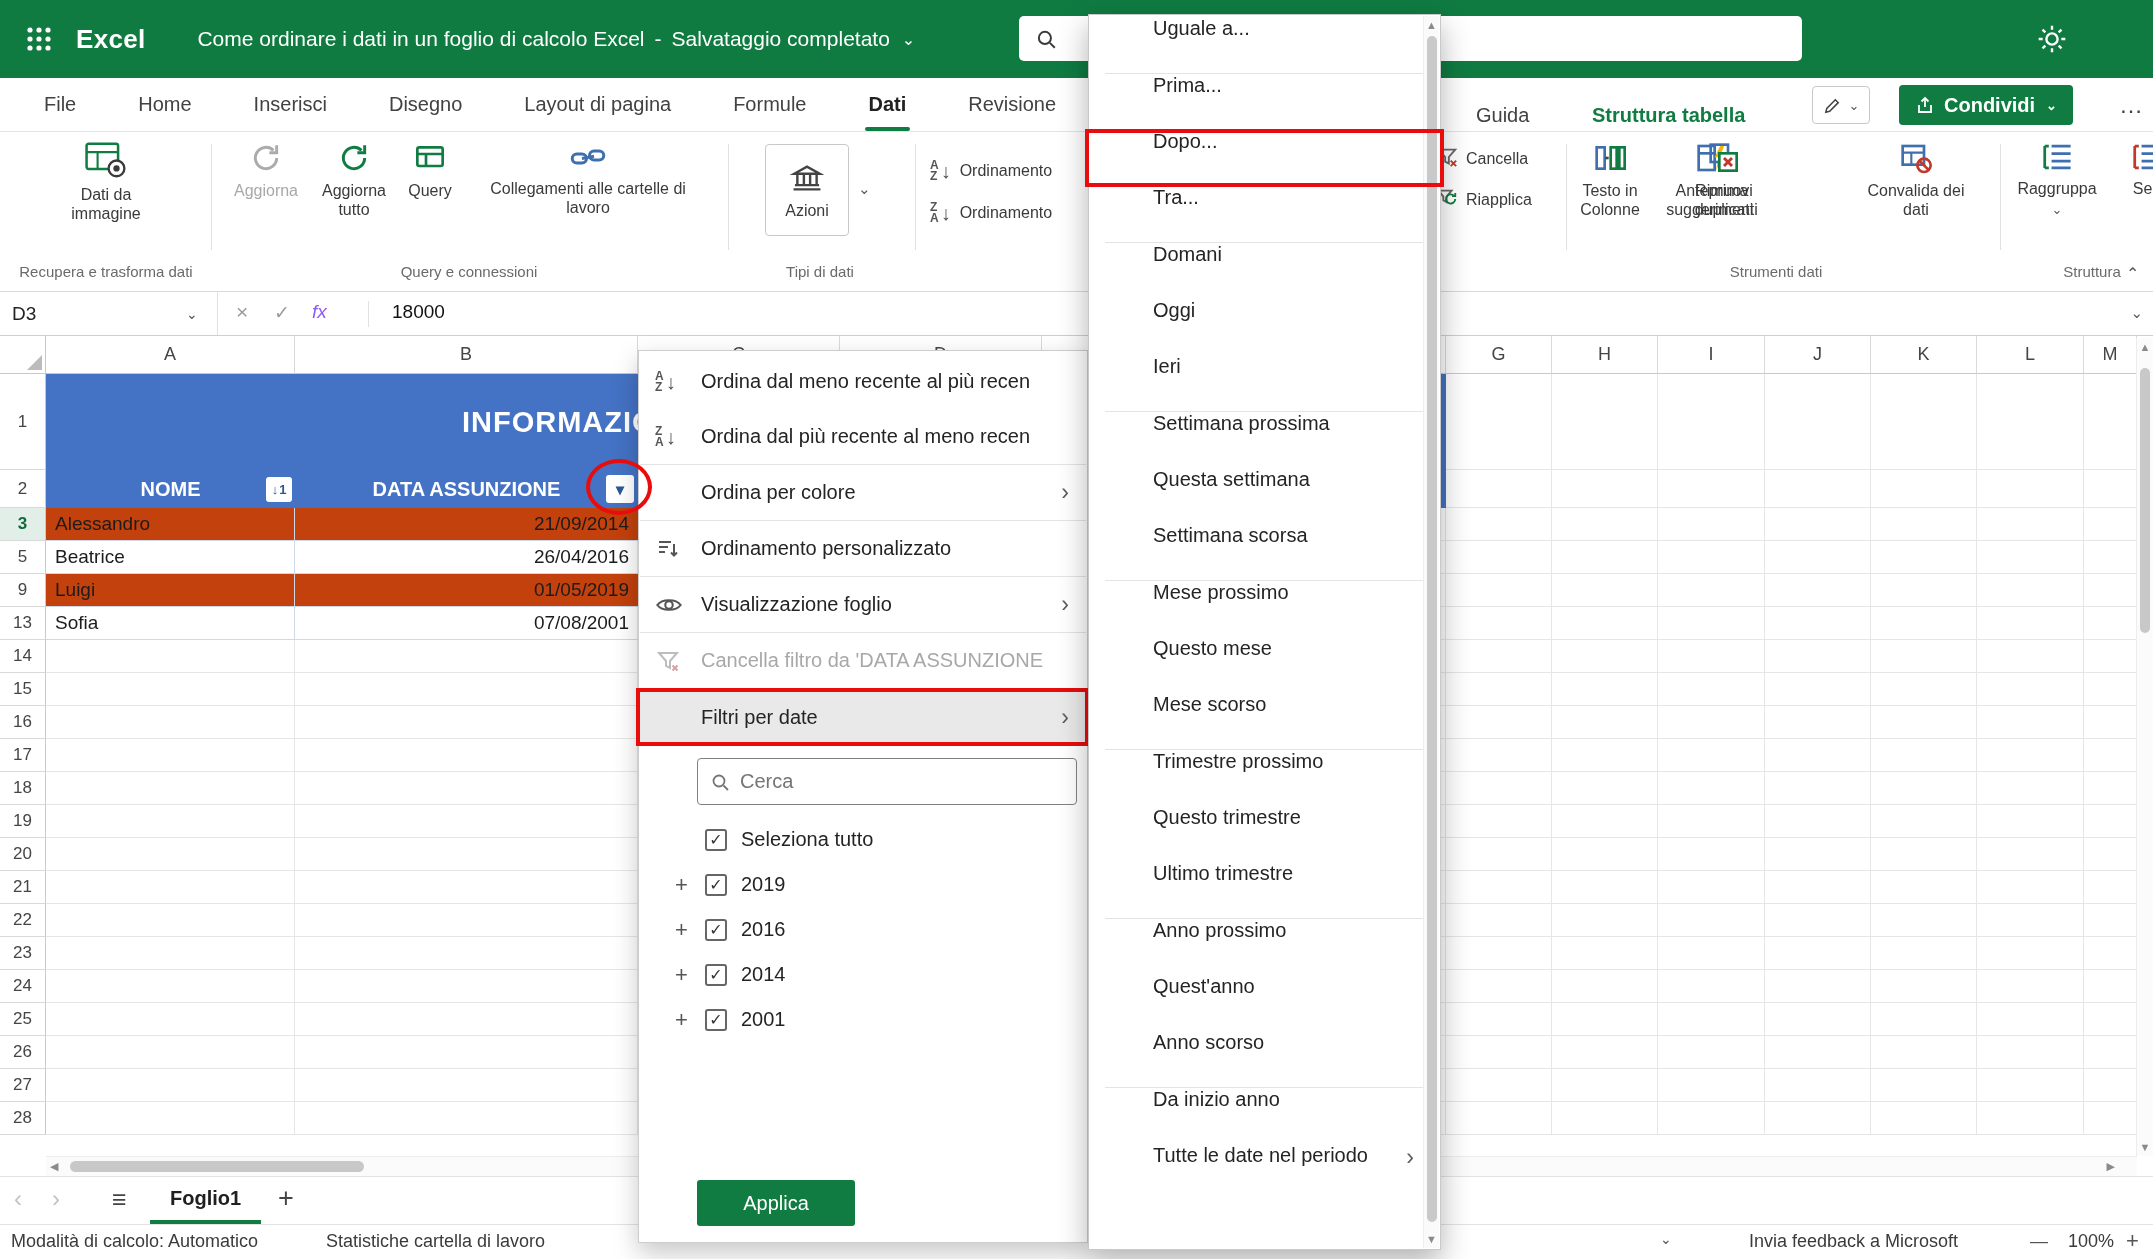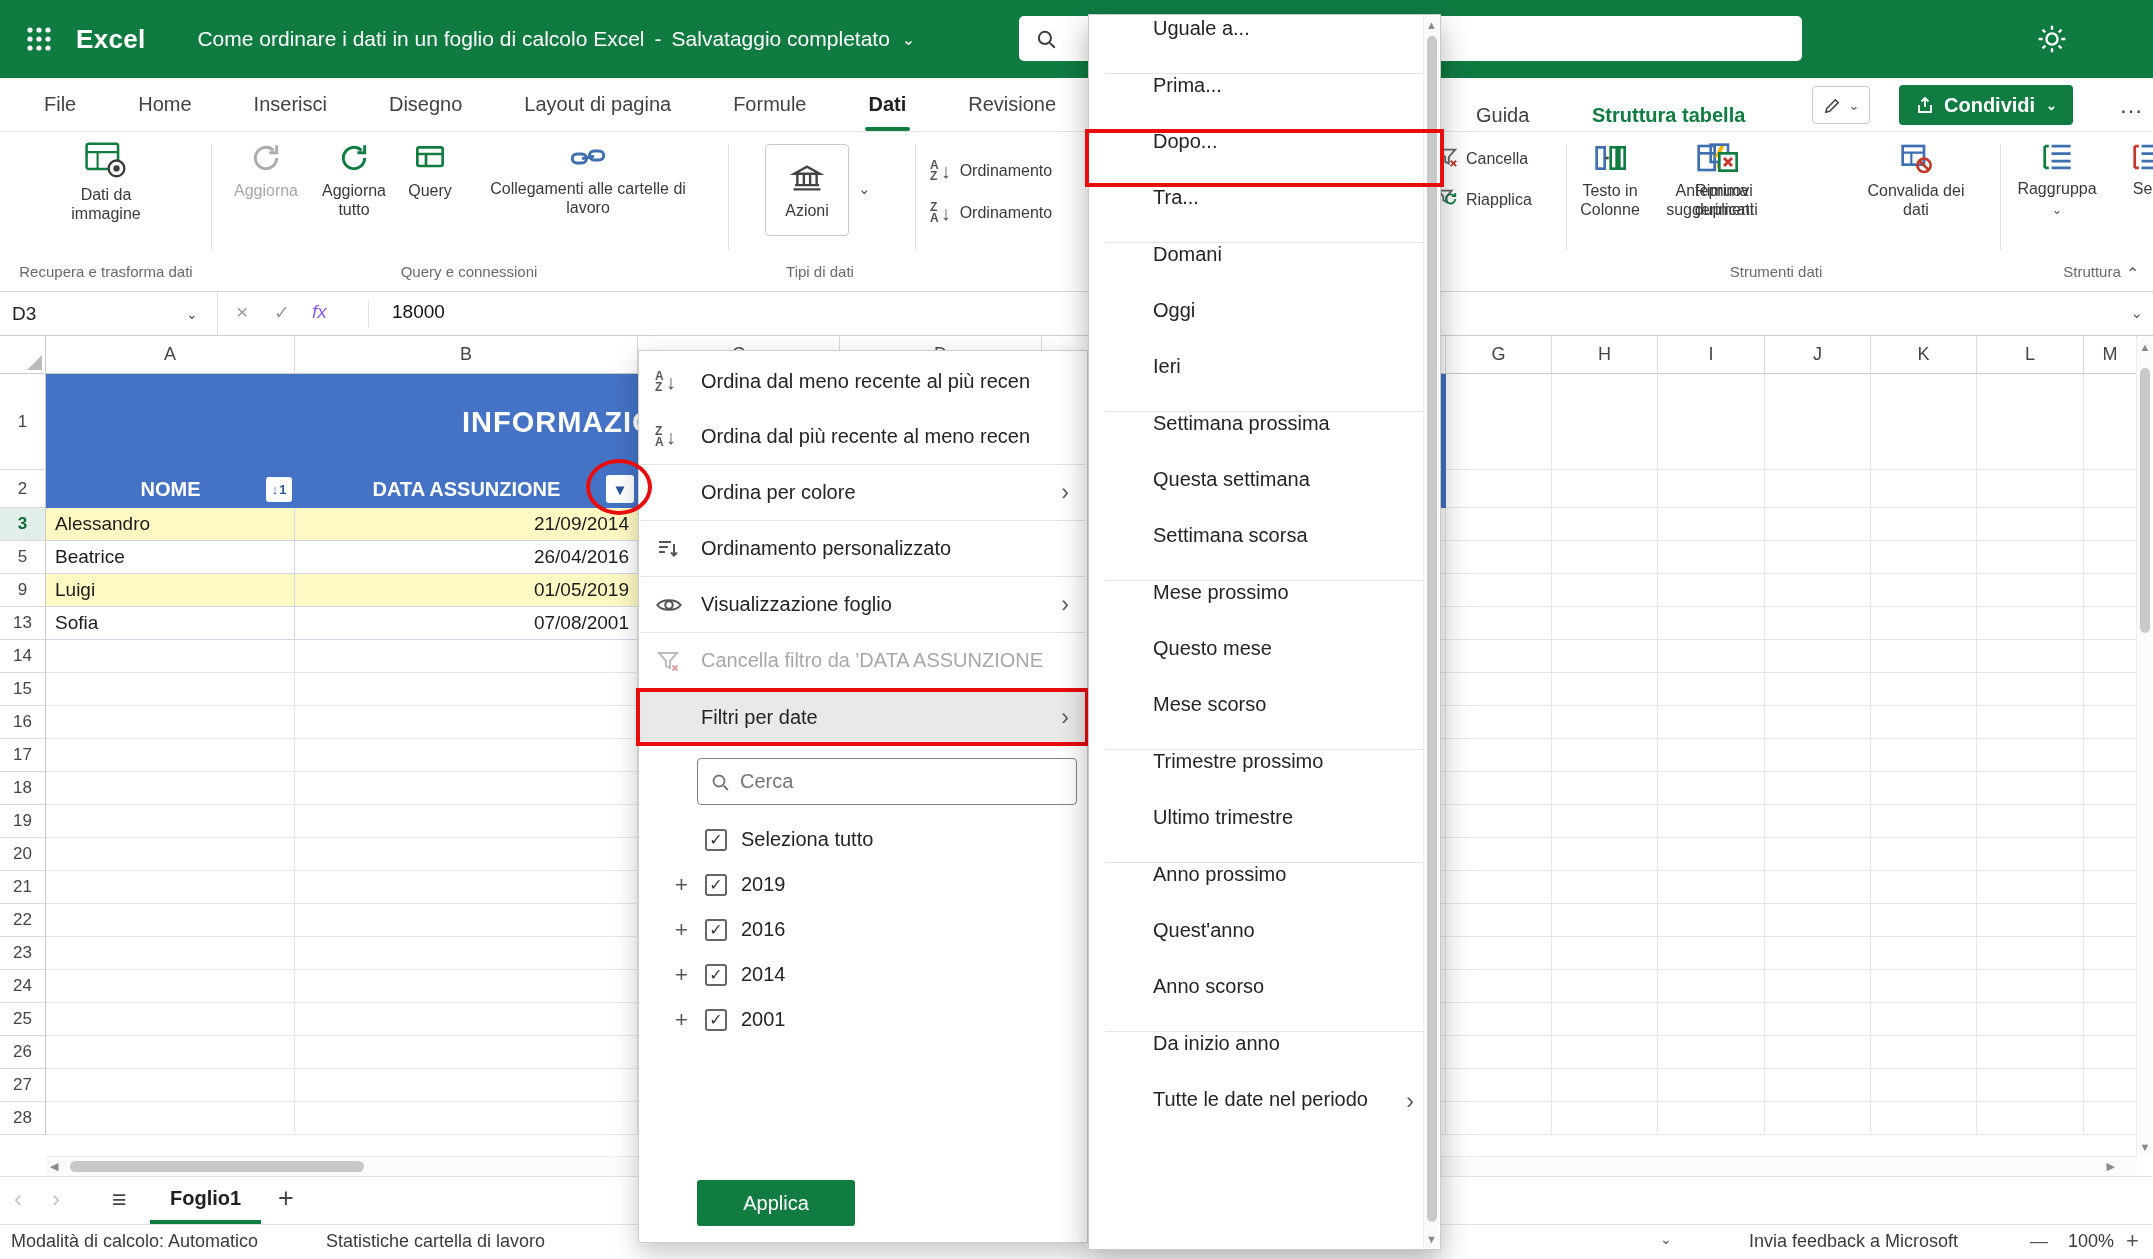--- a/index.html
+++ b/index.html
@@ -69,21 +69,21 @@
 .hline{position:absolute;left:46px;width:2091px;height:1px;background:#e6e6e6}
 .t-title{position:absolute;left:46px;top:38px;width:1400px;height:96px;background:#4472c4;display:flex;align-items:center;cursor:pointer}
 .t-title span{margin-left:416px;color:#fff;font-weight:700;font-size:29px;letter-spacing:1px;white-space:nowrap}
 .t-h1{position:absolute;left:46px;top:134px;width:249px;height:38px;background:#4472c4;color:#fff;display:flex;align-items:center;justify-content:center;font-size:20px;font-weight:700;cursor:pointer}
 .t-h2{position:absolute;left:295px;top:134px;width:343px;height:38px;background:#4472c4;color:#fff;display:flex;align-items:center;justify-content:center;font-size:20px;font-weight:700;cursor:pointer}
 .t-hx{position:absolute;left:638px;top:134px;width:808px;height:38px;background:#4472c4}
 .badge{position:absolute;right:3px;top:7px;width:26px;height:25px;background:#fff;border-radius:3px;color:#2b579a;display:flex;align-items:center;justify-content:center;font-size:13px;font-weight:700;gap:1px;cursor:pointer}
 .badge span{font-style:normal}
 .fbtn{position:absolute;right:4px;top:5px;width:28px;height:28px;background:#fff;border-radius:3px;color:#2b579a;display:flex;align-items:center;justify-content:center;font-size:16px;cursor:pointer}
 .trow{position:absolute;left:46px;width:592px;height:33px;display:flex;font-size:19px;color:#1c1c1c;border-bottom:1px solid #cfd8e8;cursor:pointer}
-.trow.band{background:#fef9c3}
+.trow.band{background:#c2410c}
 .tname{width:249px;display:flex;align-items:center;padding-left:9px;border-right:1px solid #cfd8e8}
 .tdate{flex:1;display:flex;align-items:center;justify-content:flex-end;padding-right:9px}
 .vscroll{position:absolute;right:0;top:2px;width:17px;height:818px;background:#fbfbfb;border-left:1px solid #ededed}
 .sarr{color:#8a8a8a;font-size:11px}
 .vscroll .sarr{position:absolute;left:0;width:16px;text-align:center;top:3px}
 .vscroll .sdown{top:auto;bottom:3px}
 .vthumb{position:absolute;top:30px;left:3px;width:10px;height:265px;background:#c8c8c8;border-radius:6px;cursor:pointer}
 .hscroll{position:absolute;left:46px;bottom:0;height:20px;width:2091px;background:#fbfbfb;border-top:1px solid #ededed}
 .hscroll .sarr{position:absolute;top:3px}
 .hscroll .sleft{left:4px}
@@ -687,20 +687,23 @@
           <span>Questo mese</span>
         </div>
         <div class="smitem">
           <span>Mese scorso</span>
         </div>
         <div class="smdiv"></div>
         <div class="smitem">
           <span>Trimestre prossimo</span>
         </div>
         <div class="smitem">
+          <span>Questo trimestre</span>
+        </div>
+        <div class="smitem">
           <span>Ultimo trimestre</span>
         </div>
         <div class="smdiv"></div>
         <div class="smitem">
           <span>Anno prossimo</span>
         </div>
         <div class="smitem">
           <span>Quest'anno</span>
         </div>
         <div class="smitem">

